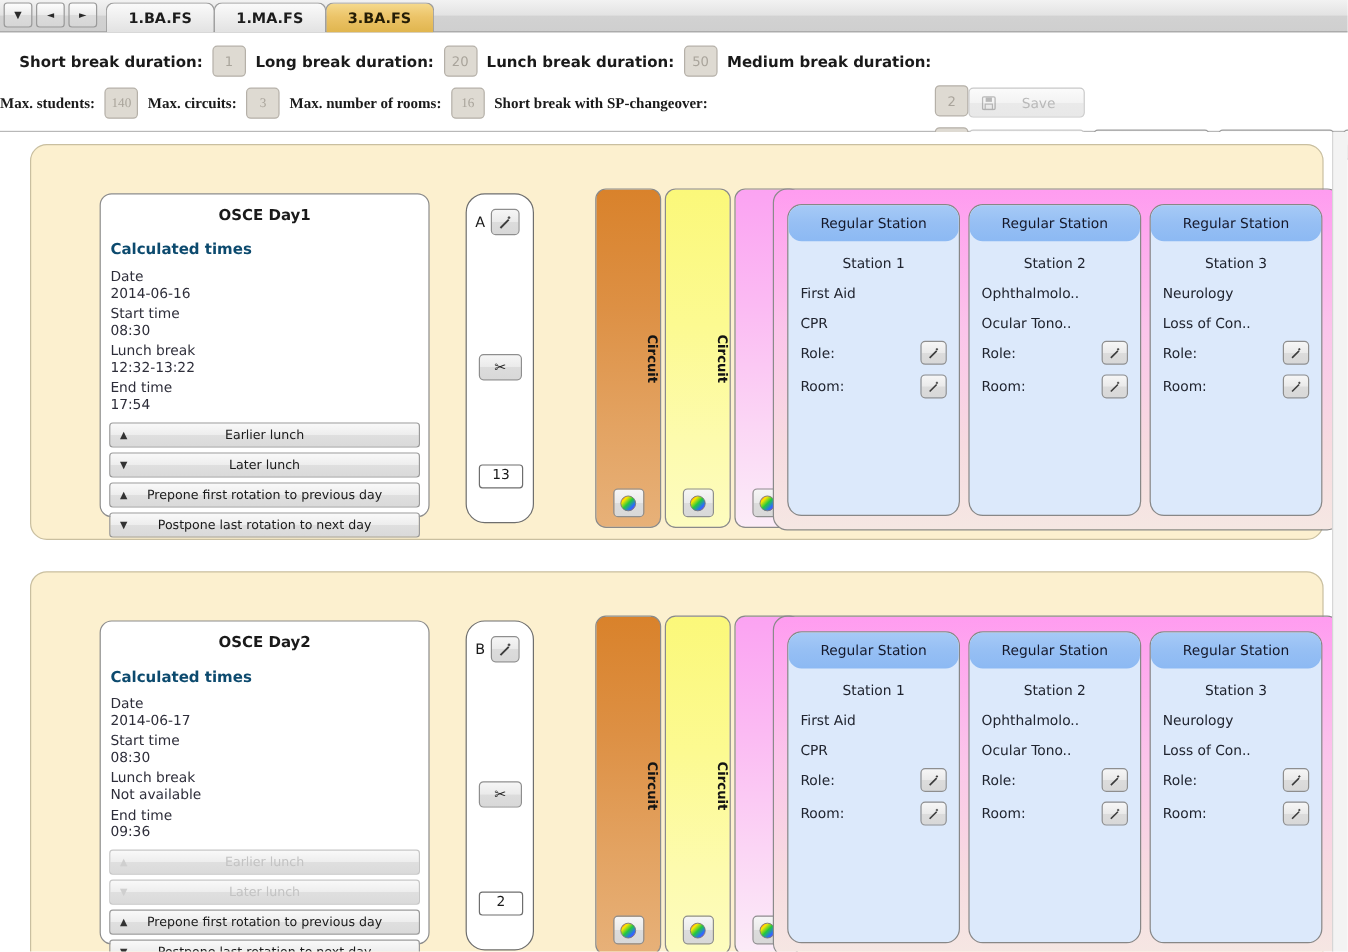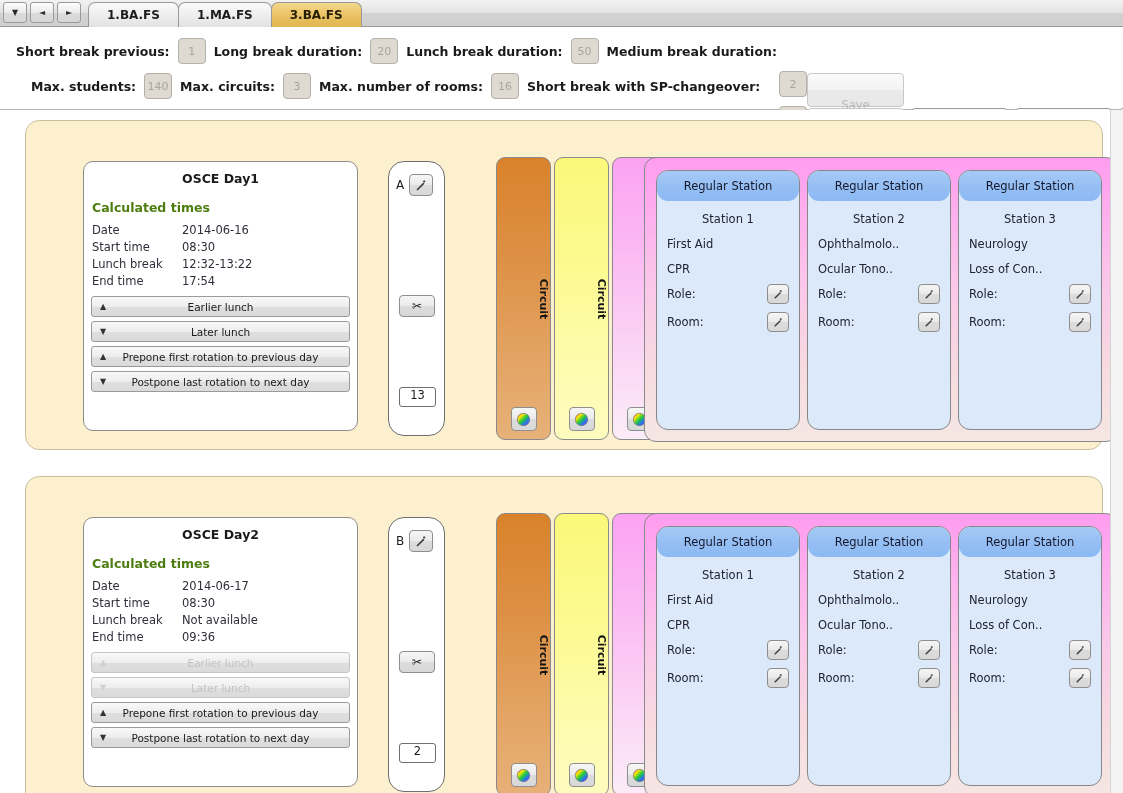--- a/index.html
+++ b/index.html
@@ -63,22 +63,22 @@
     background: #dedad2;
     color: #a9a49b; font-size: 11px;
     display: flex; align-items: center; justify-content: center;
     margin: 0 8px;
   }
   .tbbtn {
     height: 25px;
     border: 1px solid #9a9a9a; border-radius: 4px;
     background: linear-gradient(to bottom, #fcfcfc 0%, #f0f0f0 50%, #e2e2e2 51%, #dedede 100%);
     display: flex; align-items: center; gap: 8px;
-    padding: 16px 10px;
-    font-size: 11.5px; color: #1a1a1a; flex-direction: column;
+    padding: 4px 10px;
+    font-size: 11.5px; color: #1a1a1a;
   }
   .tbbtn .lbl { flex: 1; text-align: center; }
   .tbbtn.disabled {
     color: #b9b9b9;
     border-color: #c8c8c8;
     background: linear-gradient(to bottom, #fbfbfb 0%, #f3f3f3 50%, #eaeaea 51%, #e8e8e8 100%);
   }
   .tbbtn.disabled svg { opacity: .35; }
 
   
@@ -109,24 +109,24 @@
     position: absolute; left: 37px; top: 40px;
     width: 275px; height: 270px;
     background: #ffffff;
     border: 1px solid #8c8c8c; border-radius: 10px; margin-left: 20px;
   }
   .infotitle {
     text-align: center; font-size: 12.5px; font-weight: bold;
     color: #1a1a1a; margin-top: 9px;
   }
   .infosub {
-    font-size: 12.5px; font-weight: bold; color: #4d7c0f;
+    font-size: 12.5px; font-weight: bold; color: #0c4a6e;
     margin: 14px 0 8px 8px;
   }
-  .inforow { display: flex; font-size: 11.5px; color: #2e2e3a; margin: 0 0 3px 8px; }
+  .inforow { display: flex; font-size: 11.5px; color: #2e2e3a; margin: 0 0 3px 8px; flex-direction: column; }
   .inforow .k { width: 90px; }
   .inforow .v { }
   .actbtns { margin: 8px 7px 0 7px; }
   .actbtn {
     height: 21px; margin-bottom: 4px;
     border: 1px solid #9a9a9a; border-radius: 3px;
     background: linear-gradient(to bottom, #f9f9f9 0%, #ededed 50%, #dfdfdf 51%, #dadada 100%);
     display: flex; align-items: center;
     font-size: 10.5px; color: #1a1a1a;
     position: relative;
@@ -260,21 +260,21 @@
     </div>
     <div class="tab active">
       <span>3.BA.FS</span>
     </div>
   </div>
 </div>
 
 <div class="toolbar">
 
   <div class="tbrow r1" style="left:16px;">
-    <span class="tblabel">Short break previous:</span>
+    <span class="tblabel">Short break duration:</span>
     <div class="numfield">
       <span>1</span>
     </div>
     <span class="tblabel">Long break duration:</span>
     <div class="numfield">
       <span>20</span>
     </div>
     <span class="tblabel">Lunch break duration:</span>
     <div class="numfield">
       <span>50</span>
@@ -288,21 +288,21 @@
 
   <div class="tbbtn disabled" style="position:absolute;left:807px;top:45px;width:97px;">
     <svg width="12" height="12" viewBox="0 0 16 16">
       <rect x="1" y="1" width="14" height="14" rx="1.5" fill="none" stroke="#4a4a4a" stroke-width="1.5"></rect>
       <rect x="4.5" y="1.5" width="7" height="5" fill="#4a4a4a"></rect>
       <rect x="4" y="9" width="8" height="6" fill="none" stroke="#4a4a4a" stroke-width="1.2"></rect>
     </svg>
     <span class="lbl">Save</span>
   </div>
 
-  <div class="tbrow r2" style="left:31px;">
+  <div class="tbrow r2" style="left:0;font-family:Liberation Serif, serif;">
     <span class="tblabel">Max. students:</span>
     <div class="numfield">
       <span>140</span>
     </div>
     <span class="tblabel">Max. circuits:</span>
     <div class="numfield">
       <span>3</span>
     </div>
     <span class="tblabel">Max. number of rooms:</span>
     <div class="numfield">

